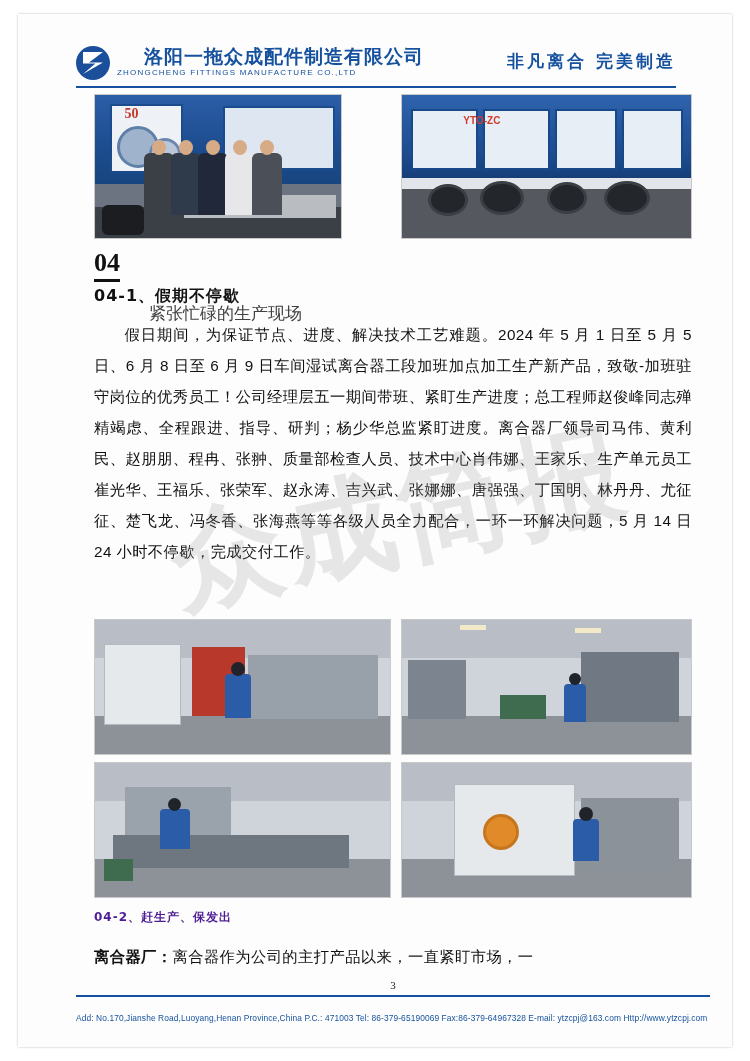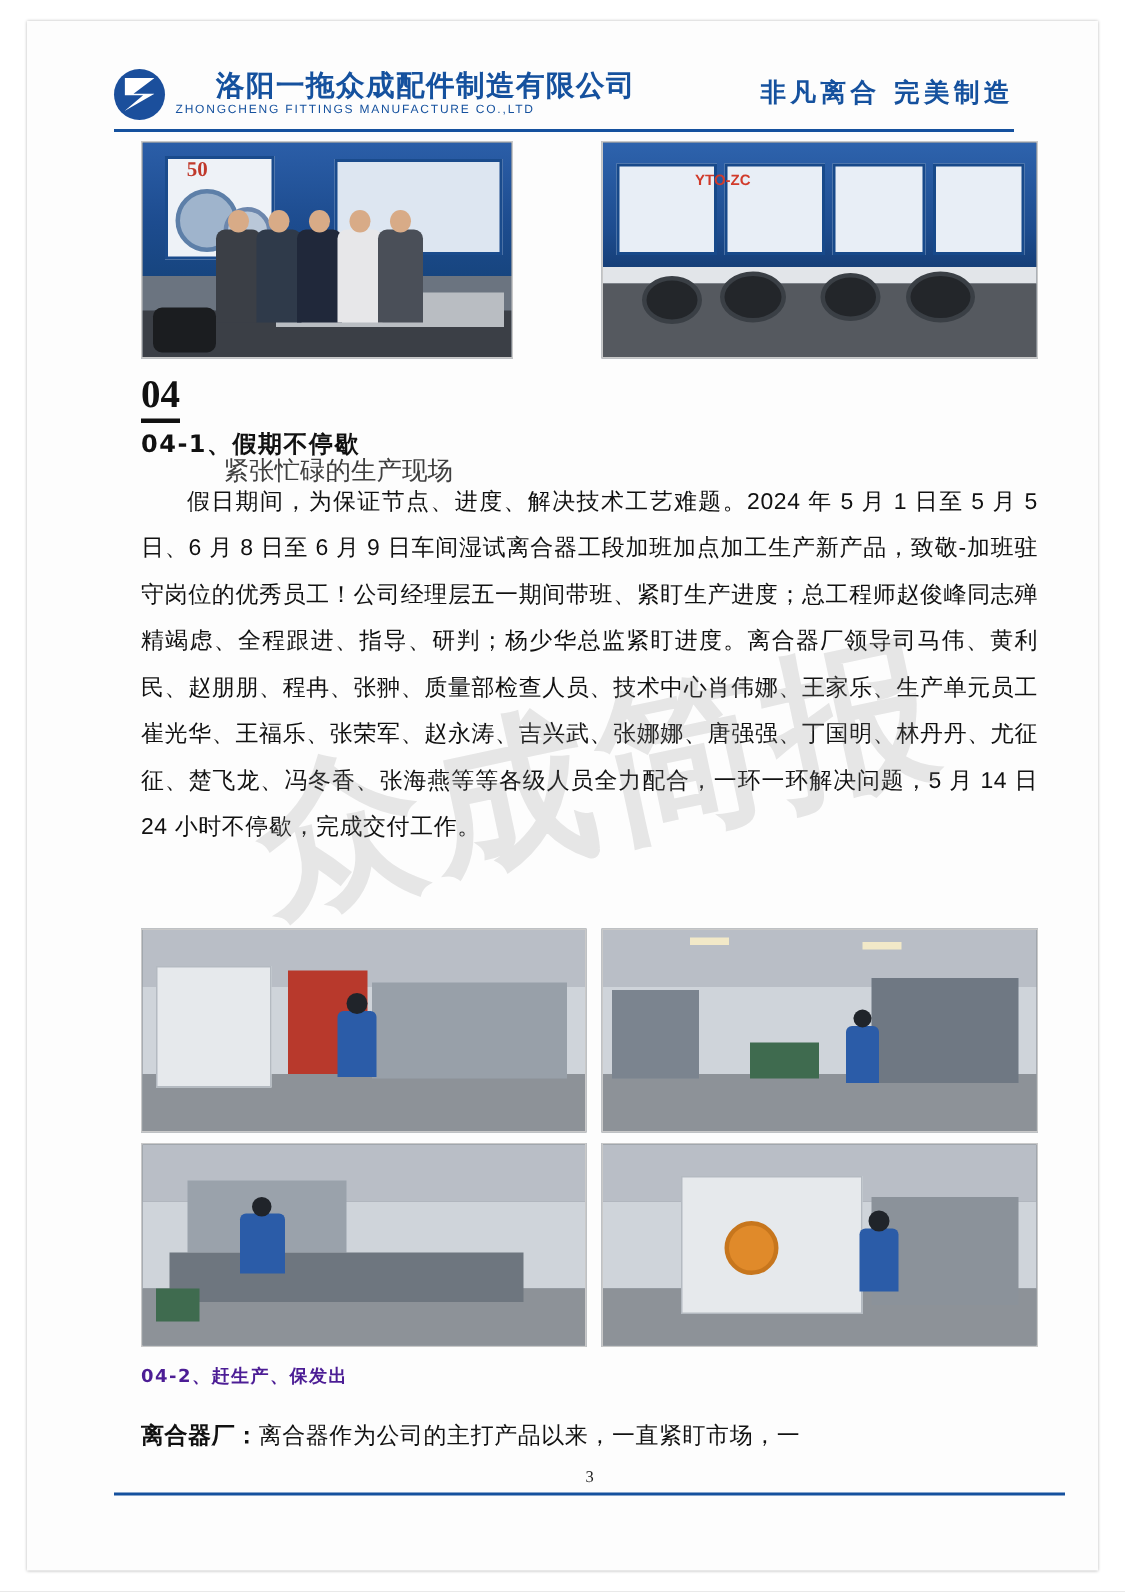--- a/index.html
+++ b/index.html
@@ -413,15 +413,16 @@
       </div>
     </div>
 
     <div class="sub-2">04-2、赶生产、保发出</div>
     <div class="tail-text">
       <span class="bold">离合器厂：</span><span>离合器作为公司的主打产品以来，一直紧盯市场，一</span>
     </div>
 
     <div class="page-num">3</div>
     <div class="footer-rule"></div>
+    <div class="footer-line" id="footer-en">Add: No.170,Jianshe Road,Luoyang,Henan Province,China   P.C.: 471003   Tel: 86-379-65190069   Fax:86-379-64967328   E-mail: ytzcpj@163.com   Http://www.ytzcpj.com</div>
 
   </div>
 </div>
 
 </body></html>

